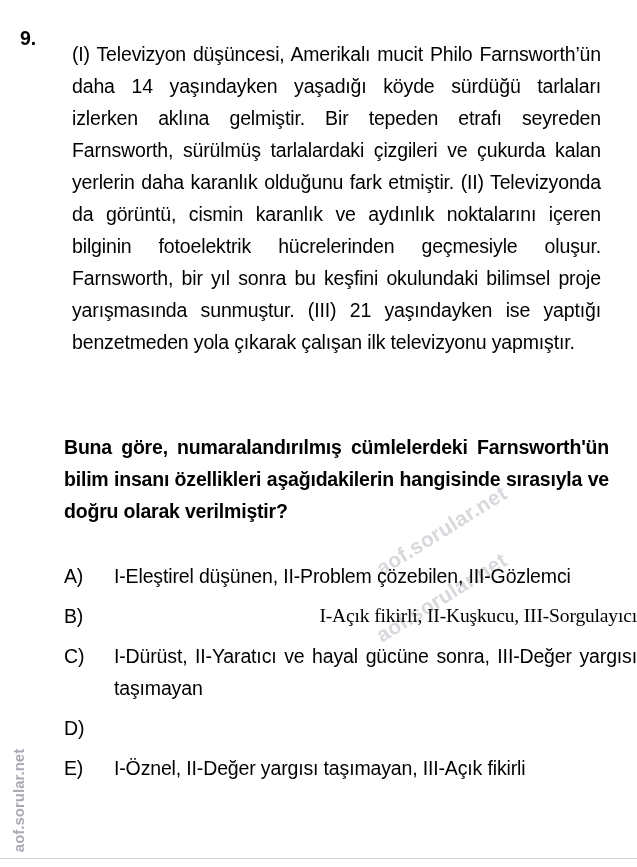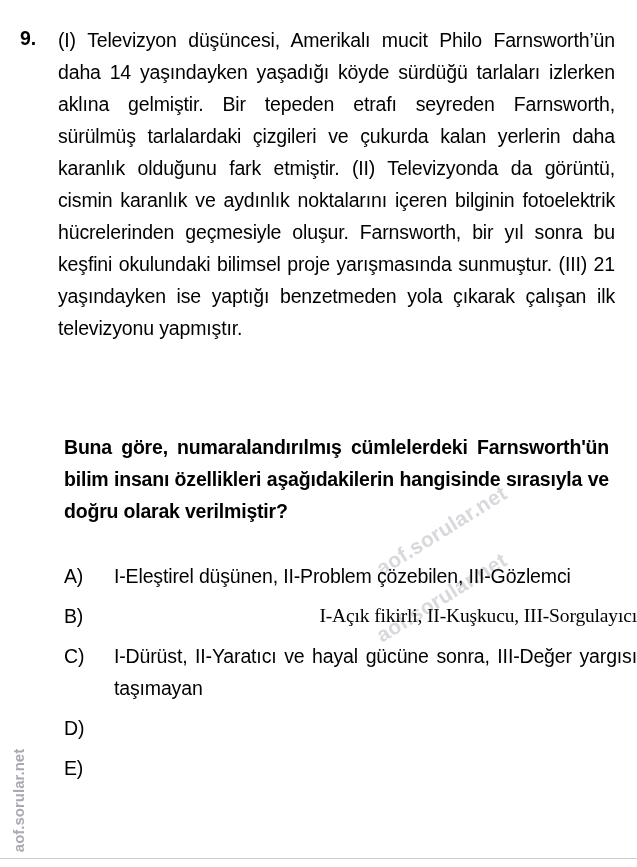--- a/index.html
+++ b/index.html
@@ -44,21 +44,21 @@
     top: 22px;
     width: 561px;
     font-size: 19.5px;
     line-height: 32px;
     text-align: justify;
     text-justify: inter-word;
     letter-spacing: -0.15px;
     word-spacing: 0px;
   }
   .passage p {
-    margin: 2px;
+    margin: 16px;
   }
 
   
   .stem {
     position: absolute;
     left: 56px;
     top: 423px;
     width: 561px;
     font-size: 19.5px;
     line-height: 32px;
@@ -183,20 +183,21 @@
       <div class="opt-letter">C)</div>
       <div class="opt-text">I-Dürüst, II-Yaratıcı ve hayal gücüne sonra, III-Değer yargısı taşımayan</div>
     </div>
 
     <div class="option">
       <div class="opt-letter">D)</div>
     </div>
 
     <div class="option">
       <div class="opt-letter">E)</div>
+      <div class="opt-text">I-Öznel, II-Değer yargısı taşımayan, III-Açık fikirli</div>
     </div>
 
   </div>
 
   <div class="wm-vertical">aof.sorular.net</div>
 
   <div class="bottom-rule"></div>
 
 </div>
 

